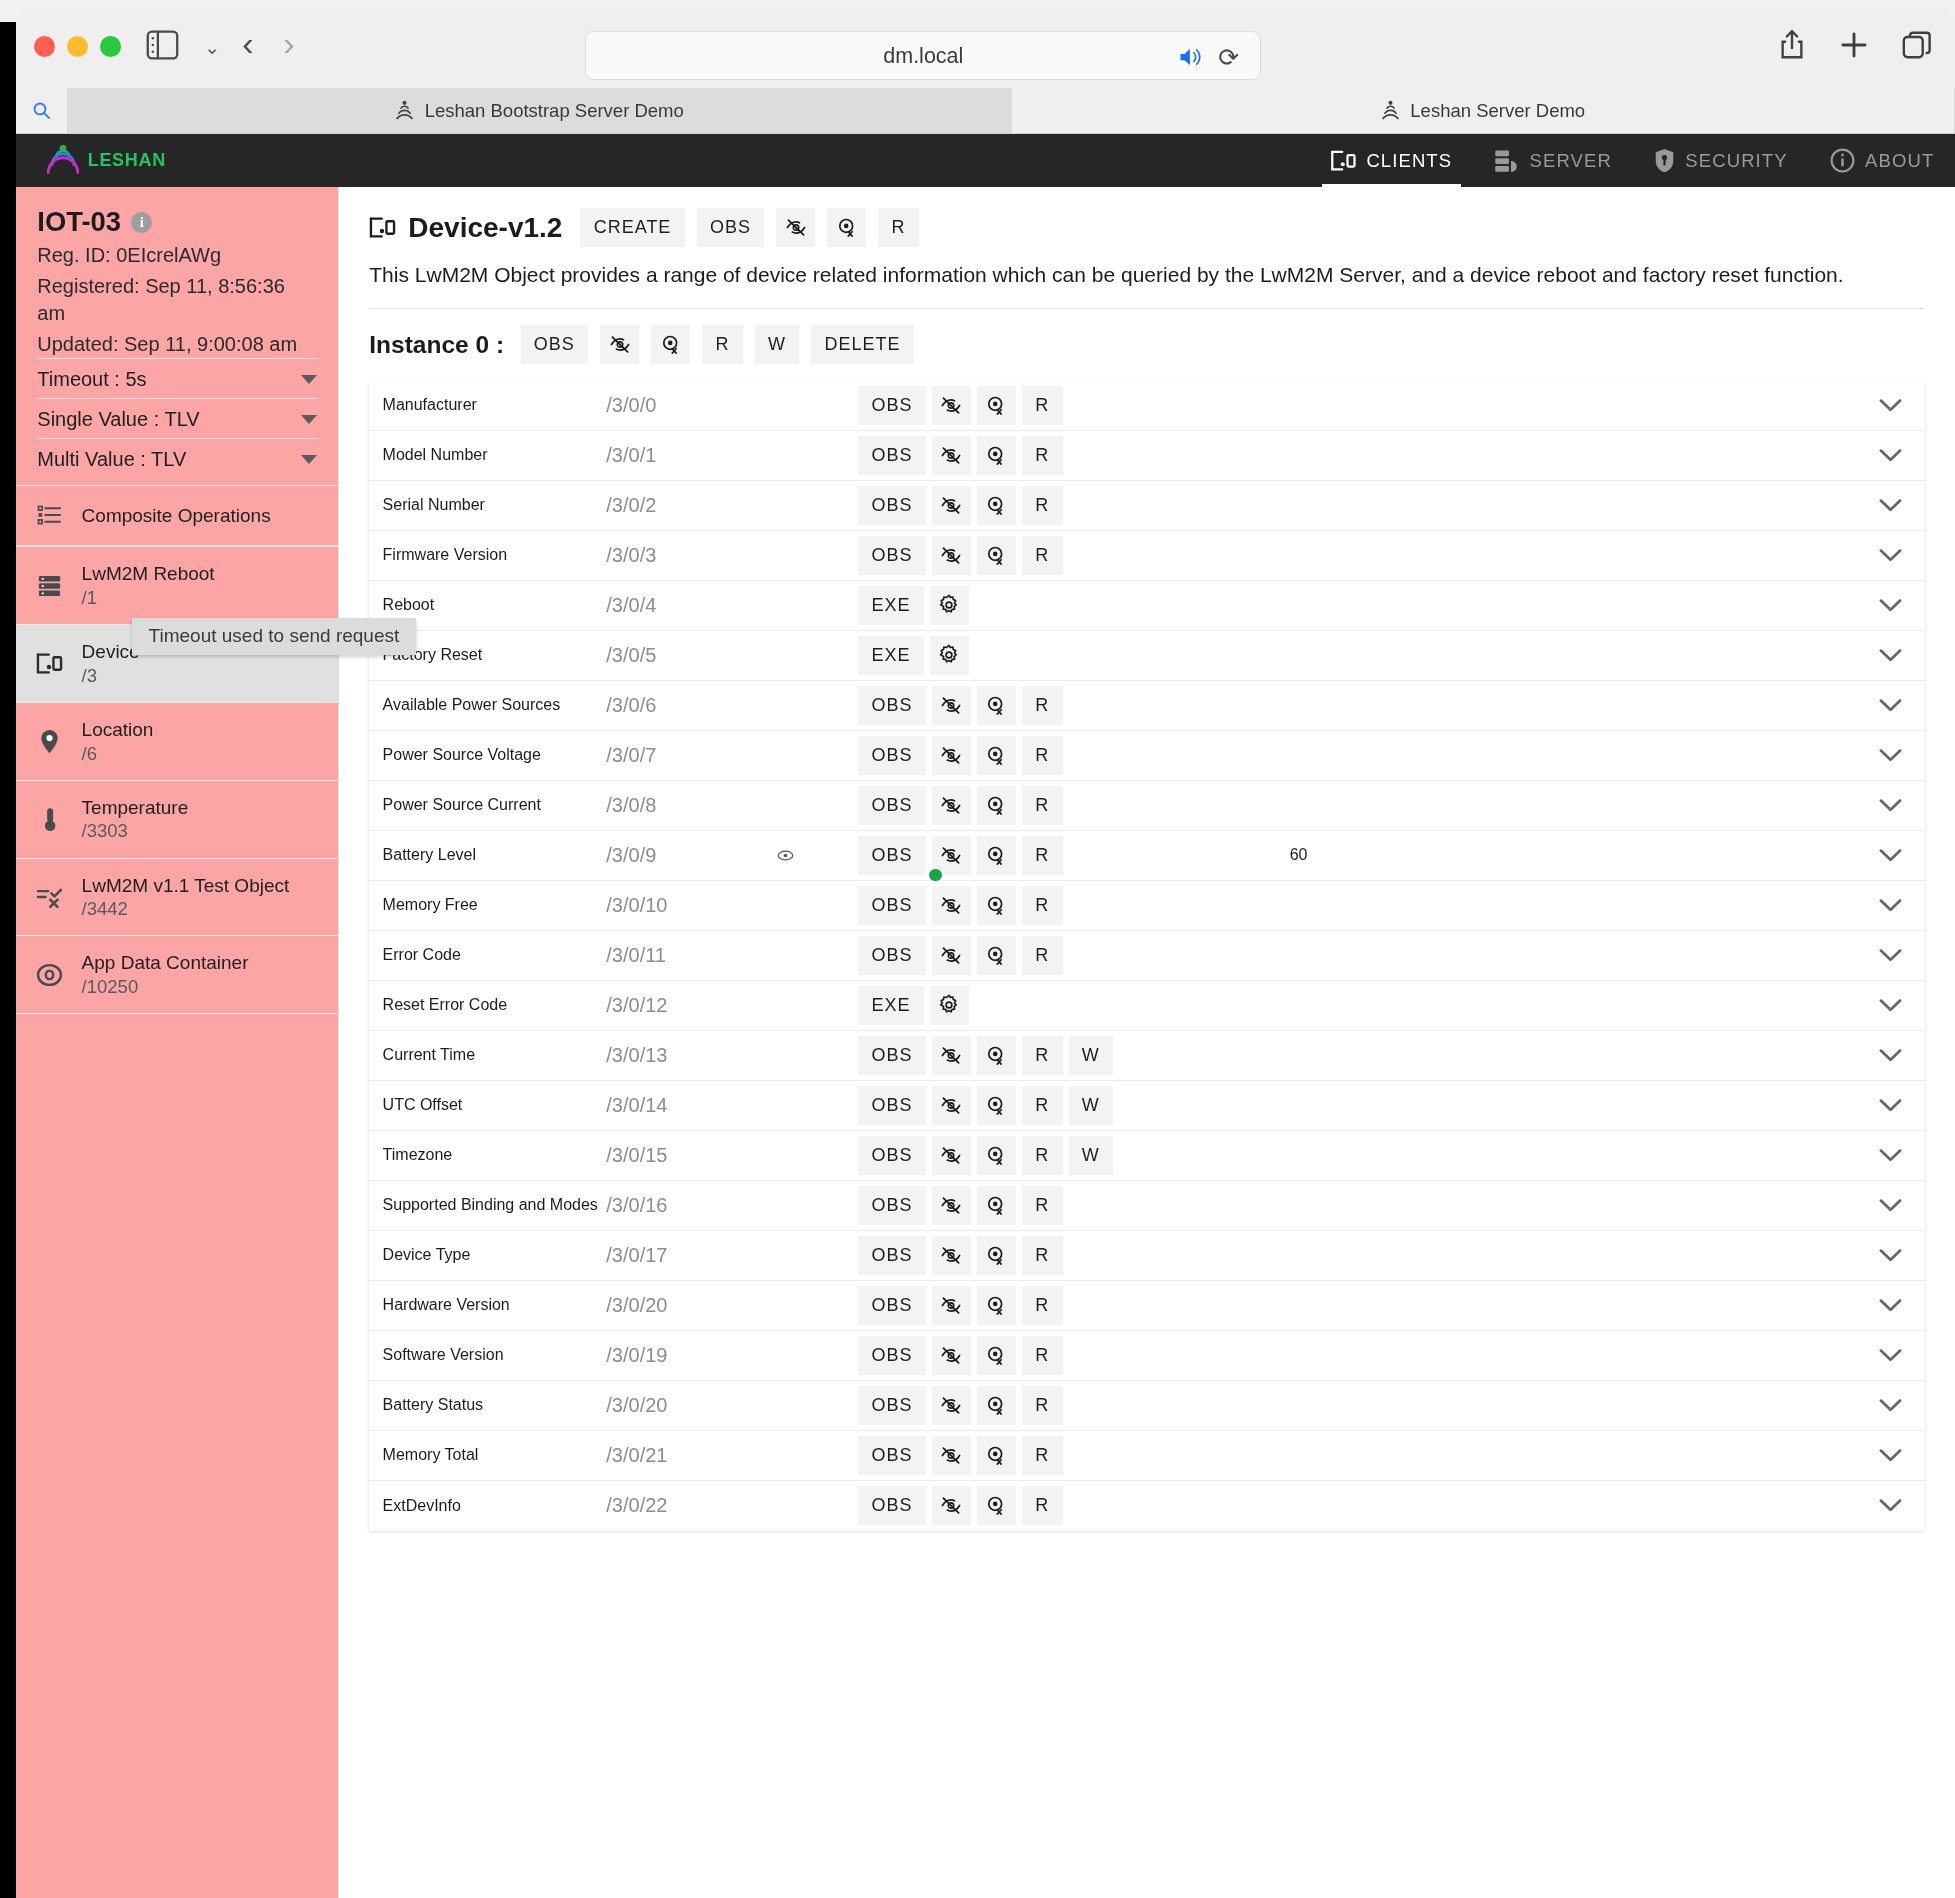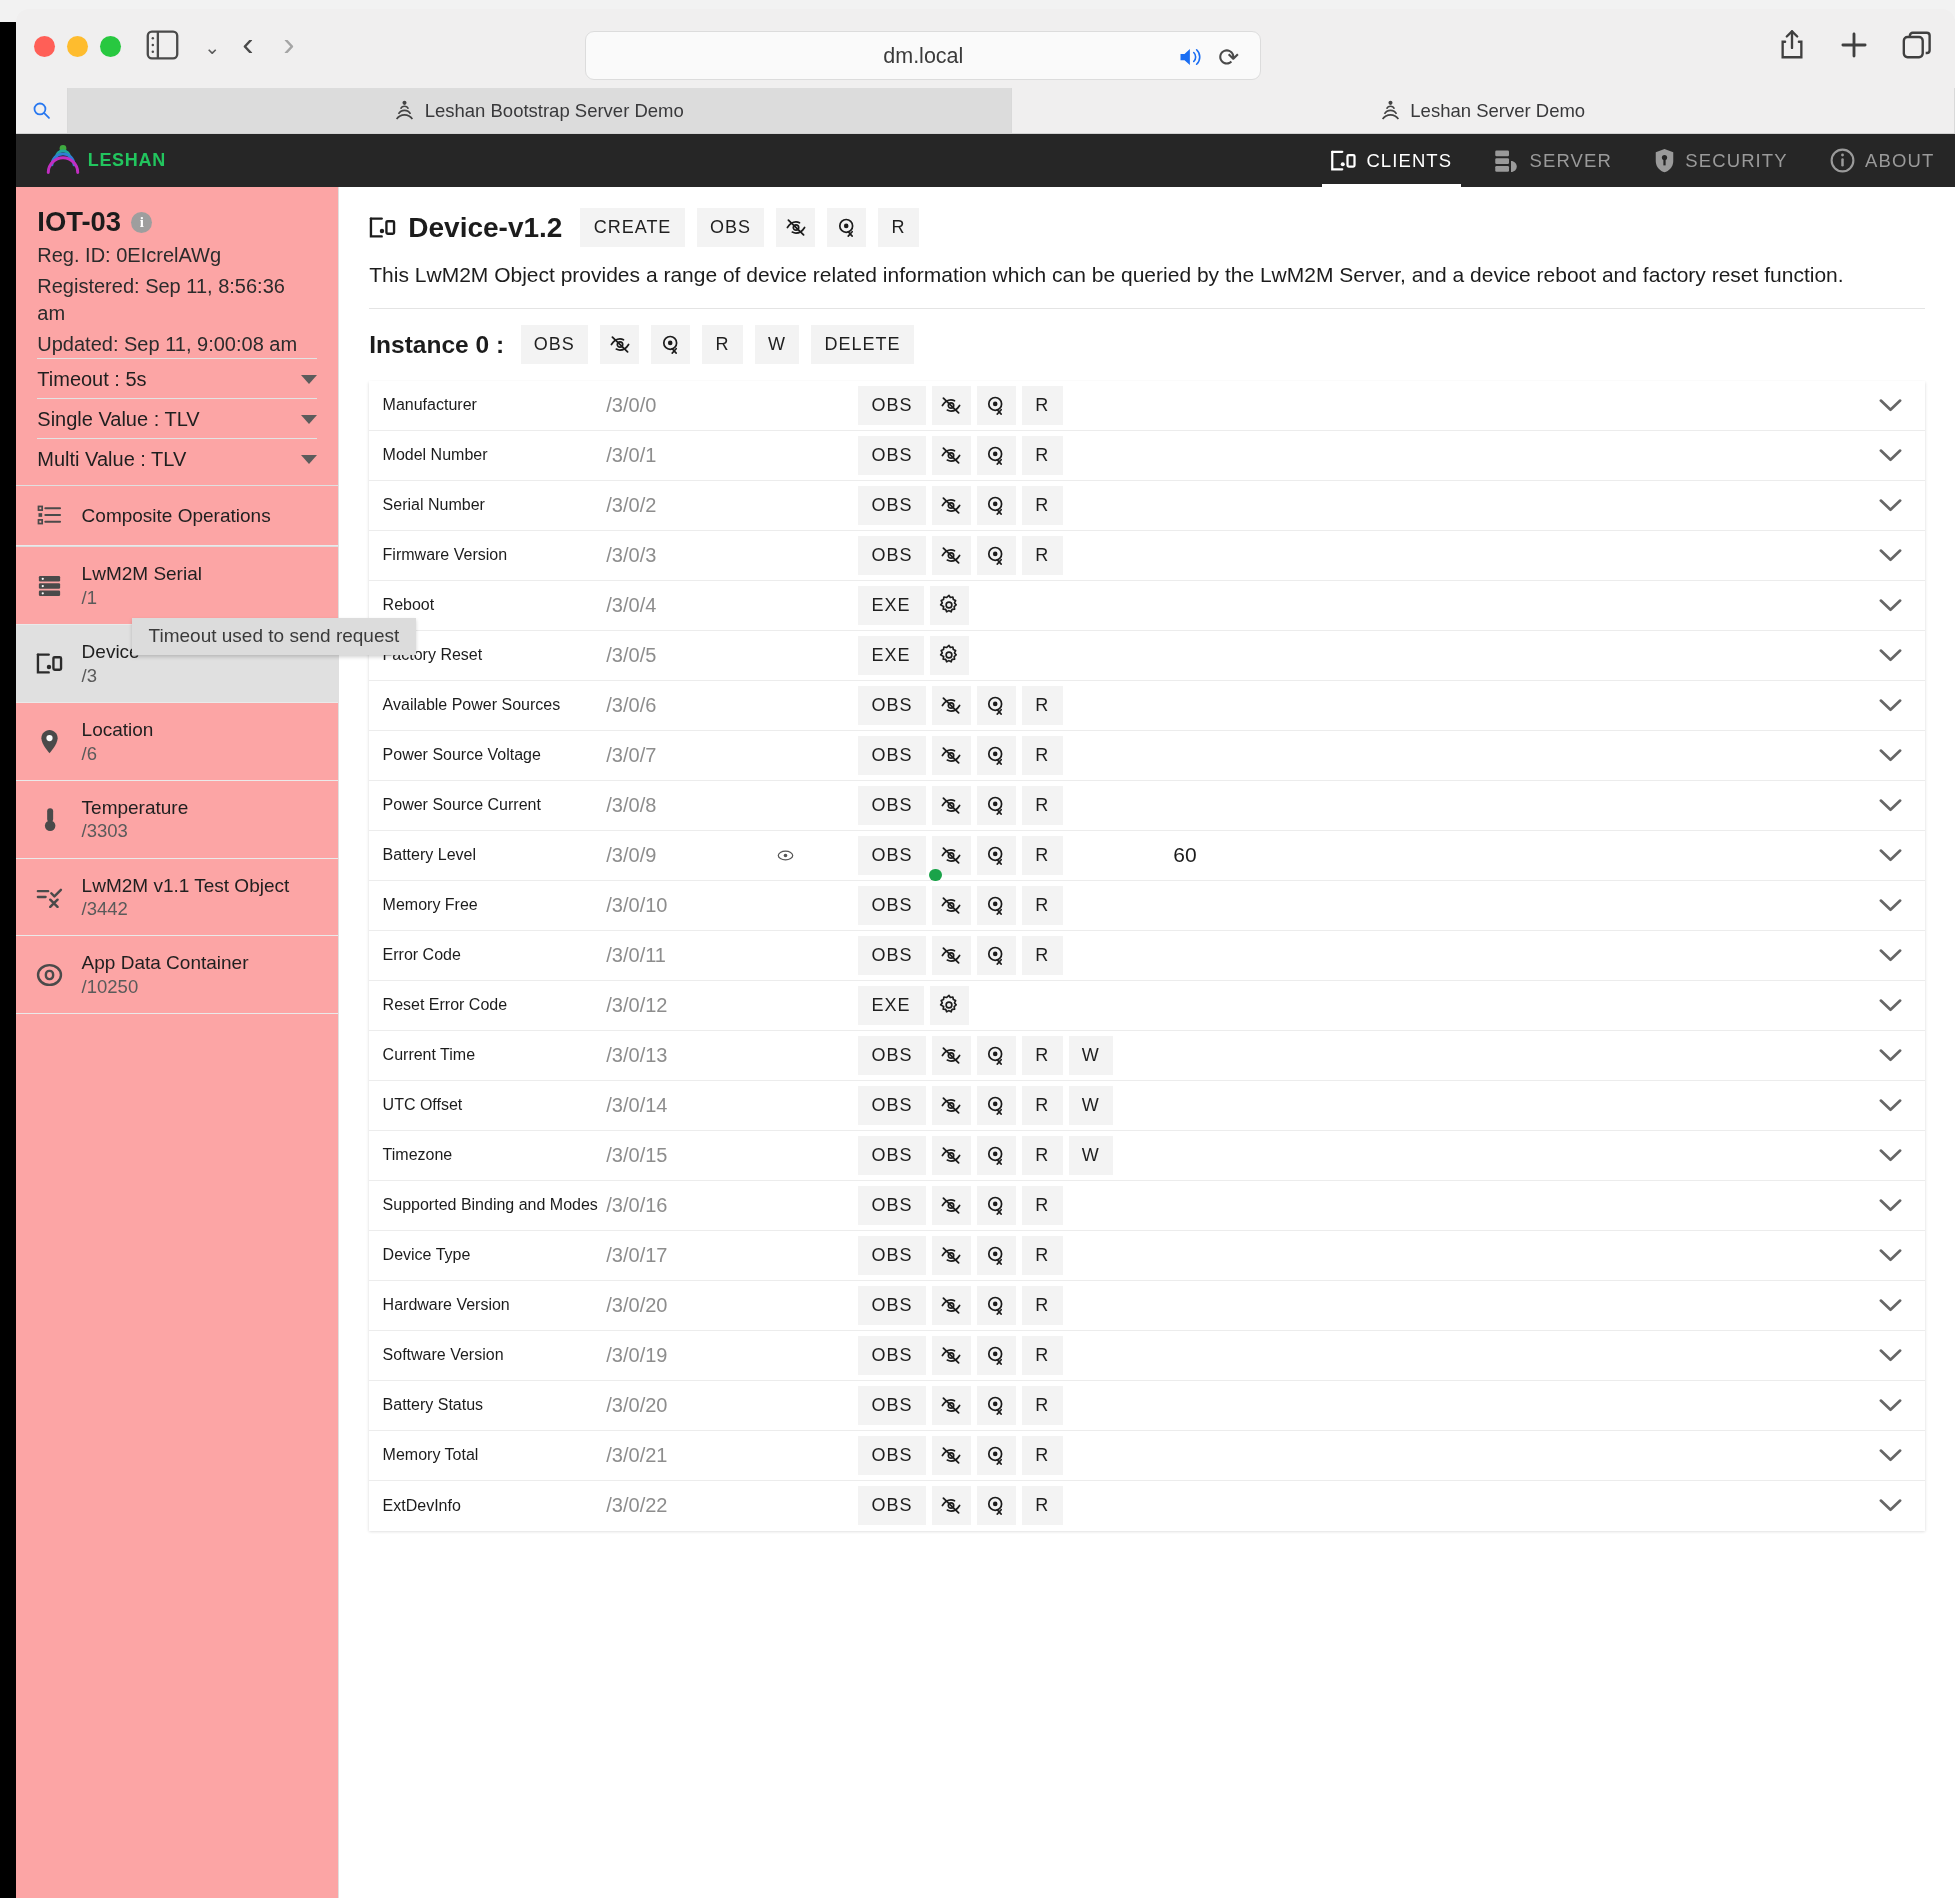--- a/index.html
+++ b/index.html
@@ -206,21 +206,21 @@
   .res-name { width: 237px; padding-left: 13.3px; font-size: 16px; color: #1c1c1c; }
   .res-path { width: 170px; font-size: 20px; color: #8d8d8d; }
   .res-eye { width: 82px; display:flex; align-items:center; color:#555; }
   .res-ops { display: flex; gap: 6px; align-items: center; position: relative; }
   .res-ops .btn { height: 39px; }
   .obs-dot {
     position: absolute; width: 12.6px; height: 12.6px; border-radius: 50%;
     background: #1aa349; left: 71px; bottom: -6.7px;
   }
   .res-value {
-    width: 245px; text-align: center; font-size: 21px; color: #1c1c1c;
+    width: 245px; text-align: right; font-size: 16px; color: #1c1c1c;
   }
   .res-chevron {
     margin-left: auto; margin-right: 22px;
     color: #666; display: flex; align-items: center;
   }
 
   svg { display: block; }
 </style>
 </head>
 <body>
@@ -422,21 +422,21 @@
               <svg width="25" height="24" viewBox="0 0 20 19">
                   <rect x="1.5" y="1.5" width="17" height="4.4" rx="1" fill="#4a4a4a"></rect>
                   <rect x="1.5" y="7.3" width="17" height="4.4" rx="1" fill="#4a4a4a"></rect>
                   <rect x="1.5" y="13.1" width="17" height="4.4" rx="1" fill="#4a4a4a"></rect>
                   <circle cx="4.6" cy="3.7" r="0.9" fill="#fafafa"></circle>
                   <circle cx="4.6" cy="9.5" r="0.9" fill="#fafafa"></circle>
                   <circle cx="4.6" cy="15.3" r="0.9" fill="#fafafa"></circle>
                 </svg>
             </span>
             <div class="obj-text">
-              <span class="obj-name">LwM2M Serial</span>
+              <span class="obj-name">LwM2M Reboot</span>
               <span class="obj-path">/1</span>
             </div>
           </div>
 
           <div class="obj-item selected">
             <span class="obj-ico">
               <svg width="27" height="21" viewBox="0 0 20 16">
                   <path d="M1.2 1.2v13.6h8.2" fill="none" stroke="#2b2b2b" stroke-width="1.8" stroke-linecap="round"></path>
                   <path d="M1.2 1.2h8.2" stroke="#2b2b2b" stroke-width="1.8" stroke-linecap="round"></path>
                   <circle cx="9.6" cy="10.6" r="1.7" fill="#2b2b2b"></circle>

